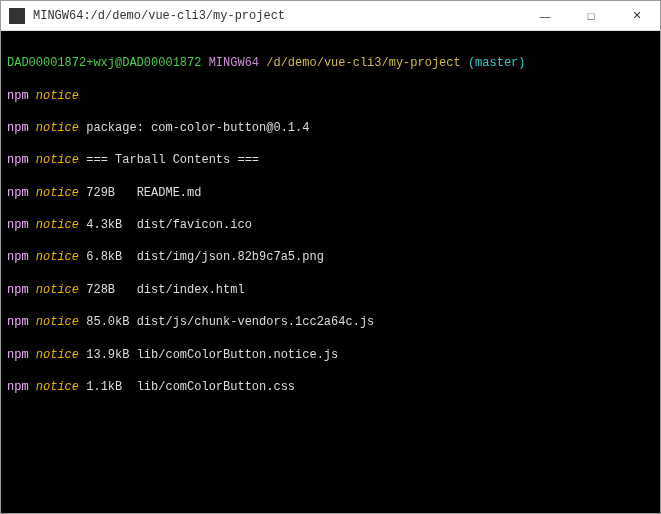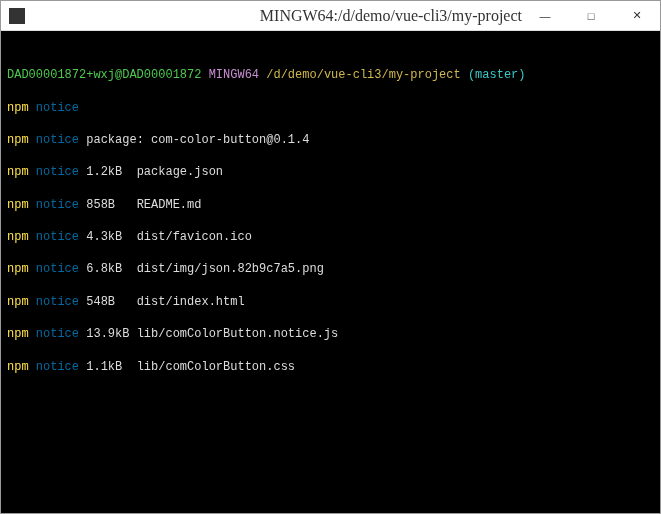--- a/index.html
+++ b/index.html
@@ -20,73 +20,73 @@
       border-bottom: 1px solid #ddd;
     }
     .title-icon {
       width: 16px; height: 16px;
       margin: 0 8px;
       background: #333;
       display: inline-block;
     }
     .title-text {
       flex: 1;
-      font-family: Liberation Serif, serif;
-      font-size: 16px;
+      font-family: Liberation Mono, monospace;
+      font-size: 12px;
       color: #333;
-      text-align: right;
     }
     .window-controls { display: flex; }
     .win-btn {
       width: 46px; height: 30px;
       display: flex; align-items: center; justify-content: center;
       font-family: "Segoe UI", sans-serif;
       font-size: 11px;
       color: #333;
     }
     .terminal {
       background: #000;
       color: #ddd;
       height: calc(100% - 30px);
-      padding: 20px 6px;
+      padding: 8px 6px;
       line-height: 1.35;
       white-space: pre;
       overflow: hidden;
     }
     .prompt-user { color: #4ec94e; }
     .prompt-host { color: #c88cd1; }
     .prompt-path { color: #d1b84e; }
     .prompt-branch { color: #3ac9c9; }
-    .npm-notice { color: #fde047; }
+    .npm-notice { color: #f0abfc; }
     .cmd { color: #ddd; }
-    .dim { color: #0369a1; }
+    .dim { color: #eab308; font-style: italic; }
     .row { display: block; }
   </style>
 </head>
 <body>
 
 <div class="titlebar">
   <span class="title-icon"></span>
   <span class="title-text">MINGW64:/d/demo/vue-cli3/my-project</span>
   <div class="window-controls">
     <div class="win-btn">—</div>
     <div class="win-btn">□</div>
     <div class="win-btn">✕</div>
   </div>
 </div>
 
 <div class="terminal">
 <span class="row"><span class="prompt-user">DAD00001872+wxj@DAD00001872</span> <span class="prompt-host">MINGW64</span> <span class="prompt-path">/d/demo/vue-cli3/my-project</span> <span class="prompt-branch">(master)</span></span>
 <span class="row"><span class="npm-notice">npm</span> <span class="dim">notice</span> <span></span></span>
 <span class="row"><span class="npm-notice">npm</span> <span class="dim">notice</span> <span>package: com-color-button@0.1.4</span></span>
-<span class="row"><span class="npm-notice">npm</span> <span class="dim">notice</span> <span>1.2kB  package.json</span></span>
-<span class="row"><span class="npm-notice">npm</span> <span class="dim">notice</span> <span>858B   README.md</span></span>
+<span class="row"><span class="npm-notice">npm</span> <span class="dim">notice</span> <span>=== Tarball Contents ===</span></span>
+<span class="row"><span class="npm-notice">npm</span> <span class="dim">notice</span> <span>729B   README.md</span></span>
 <span class="row"><span class="npm-notice">npm</span> <span class="dim">notice</span> <span>4.3kB  dist/favicon.ico</span></span>
 <span class="row"><span class="npm-notice">npm</span> <span class="dim">notice</span> <span>6.8kB  dist/img/json.82b9c7a5.png</span></span>
-<span class="row"><span class="npm-notice">npm</span> <span class="dim">notice</span> <span>548B   dist/index.html</span></span>
+<span class="row"><span class="npm-notice">npm</span> <span class="dim">notice</span> <span>728B   dist/index.html</span></span>
+<span class="row"><span class="npm-notice">npm</span> <span class="dim">notice</span> <span>85.0kB dist/js/chunk-vendors.1cc2a64c.js</span></span>
 <span class="row"><span class="npm-notice">npm</span> <span class="dim">notice</span> <span>13.9kB lib/comColorButton.notice.js</span></span>
 <span class="row"><span class="npm-notice">npm</span> <span class="dim">notice</span> <span>1.1kB  lib/comColorButton.css</span></span>
 
 
 
 
 
 
 
 

